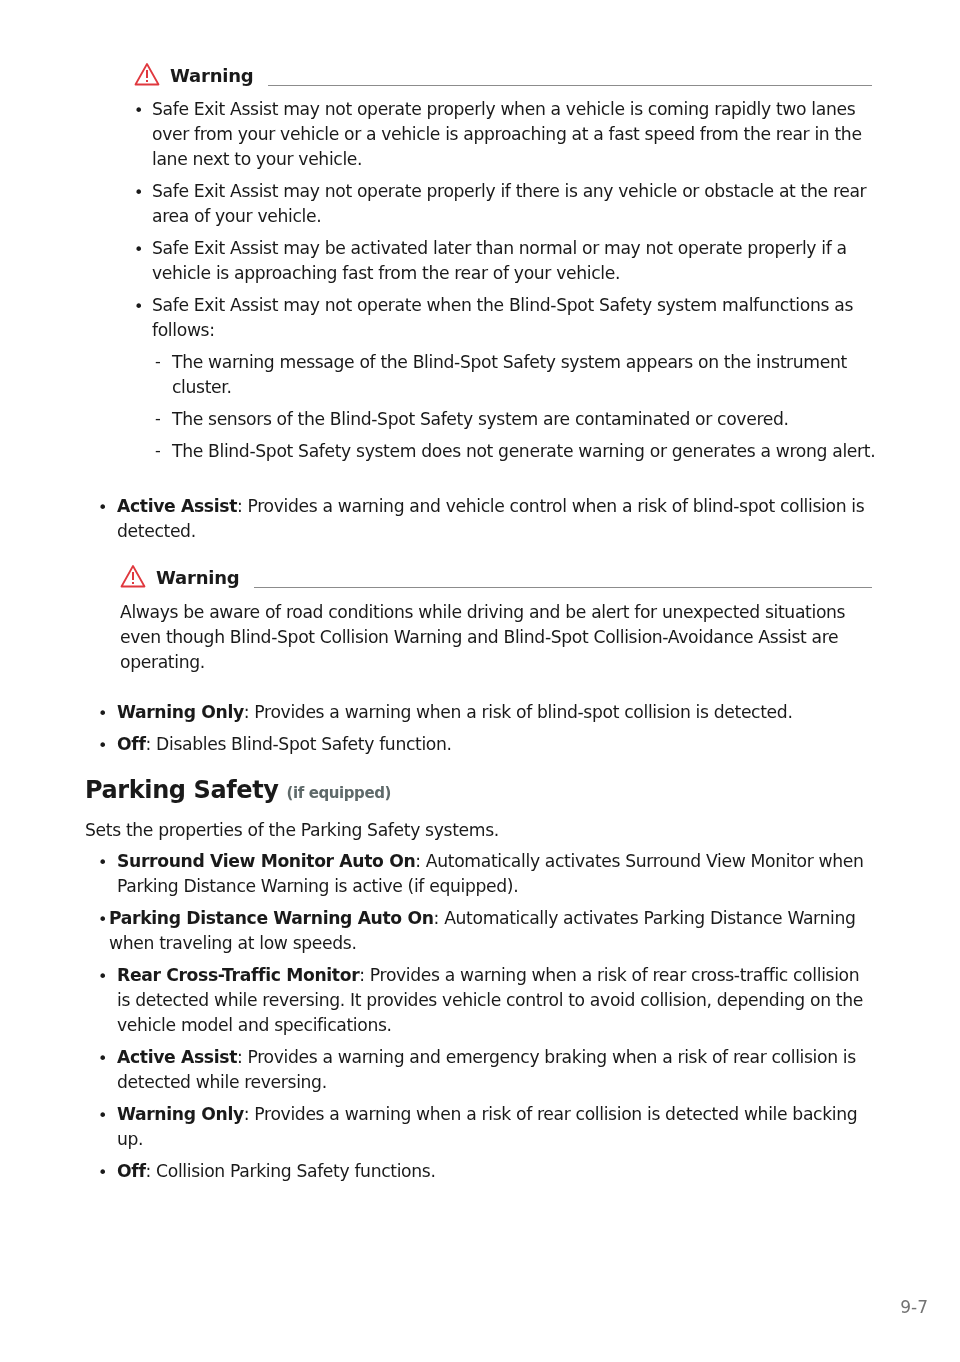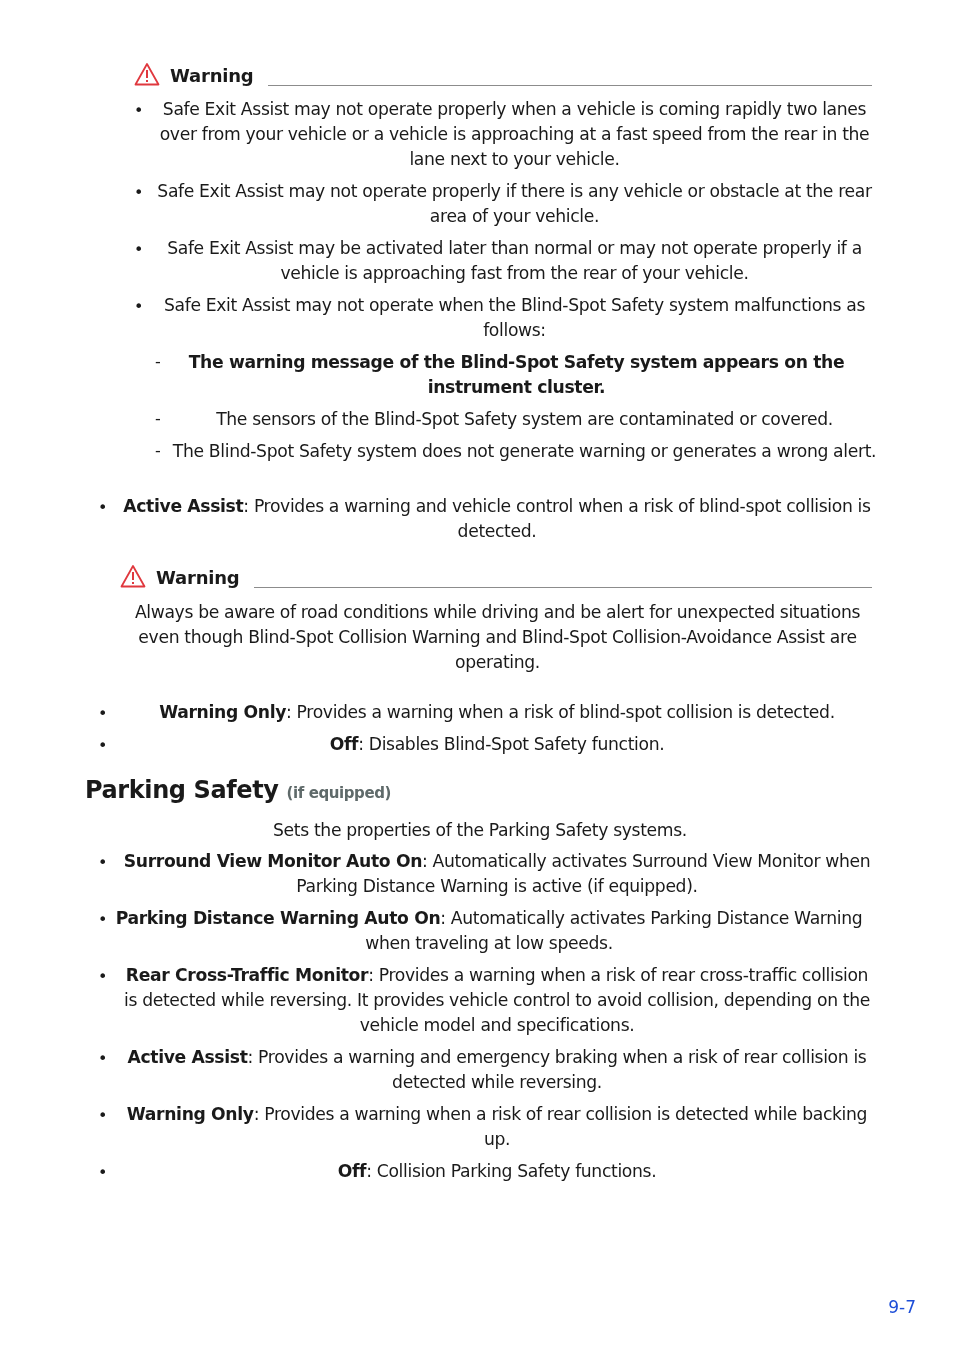--- a/index.html
+++ b/index.html
@@ -4,27 +4,27 @@
 <style>
   html, body { margin: 0; padding: 0; background: #ffffff; }
   body { width: 960px; height: 1362px; position: relative; overflow: hidden;
          font-family: "DejaVu Sans", "Liberation Sans", sans-serif; color: #1a1a1a; }
   .page { position: absolute; left: 0; top: 0; width: 960px; height: 1362px; }
   .warn-head { position: absolute; display: flex; align-items: flex-end; }
   .warn-head .tri { width: 26px; height: 24px; margin-right: 10px; }
   .warn-head .title { font-weight: bold; font-size: 18px; color: #1a1a1a; letter-spacing: -0.2px; }
   .warn-head .rule { flex: 1; height: 1px; background: #8c8c8c; margin-left: 14px; margin-top: 6px; }
   .txt { font-size: 17.2px; line-height: 25px; letter-spacing: -0.35px; }
-  .blk { position: absolute; text-align: center; }
+  .blk { position: absolute; }
   .bullet { position: absolute; font-size: 16px; line-height: 25px; }
   .dash { position: absolute; font-size: 16px; line-height: 25px; }
   b { font-weight: bold; }
   .h2 { position: absolute; left: 85px; top: 776px; font-size: 24px; font-weight: bold; letter-spacing: -0.4px; }
   .h2 .eq { font-size: 15px; color: #5f6a6a; font-weight: bold; }
-  .pagenum { position: absolute; right: 44px; top: 1297px; font-size: 17px; color: #1d4ed8; }
+  .pagenum { position: absolute; right: 32px; top: 1297px; font-size: 17px; color: #737373; }
   .wm { position: absolute; right: 46px; top: 1330px; font-family: "Liberation Sans", sans-serif; font-size: 22px; color: #8a8a8a; }
 </style>
 </head>
 <body>
 
 <div class="page">
 
   <div class="warn-head" style="left:134px; top:62px; width:738px;">
     <svg class="tri" viewBox="0 0 26 24">
       <path d="M13 2 L24.5 22.5 L1.5 22.5 Z" fill="none" stroke="#e0383e" stroke-width="1.8" stroke-linejoin="round"></path>
@@ -41,21 +41,21 @@
   <span class="bullet" style="left:134px; top:180px;">•</span>
   <div class="blk txt" style="left:152px; top:179px; width:725px;">Safe Exit Assist may not operate properly if there is any vehicle or obstacle at the rear area of your vehicle.</div>
 
   <span class="bullet" style="left:134px; top:237px;">•</span>
   <div class="blk txt" style="left:152px; top:236px; width:725px;">Safe Exit Assist may be activated later than normal or may not operate properly if a vehicle is approaching fast from the rear of your vehicle.</div>
 
   <span class="bullet" style="left:134px; top:294px;">•</span>
   <div class="blk txt" style="left:152px; top:293px; width:725px;">Safe Exit Assist may not operate when the Blind-Spot Safety system malfunctions as follows:</div>
 
   <span class="dash" style="left:155px; top:349px;">-</span>
-  <div class="blk txt" style="left:164px; top:350px; width:705px;font-weight:bold;">The warning message of the Blind-Spot Safety system appears on the instrument cluster.</div>
+  <div class="blk txt" style="left:172px; top:350px; width:705px;">The warning message of the Blind-Spot Safety system appears on the instrument cluster.</div>
 
   <span class="dash" style="left:155px; top:406px;">-</span>
   <div class="blk txt" style="left:172px; top:407px; width:705px;">The sensors of the Blind-Spot Safety system are contaminated or covered.</div>
 
   <span class="dash" style="left:155px; top:438px;">-</span>
   <div class="blk txt" style="left:172px; top:439px; width:705px;">The Blind-Spot Safety system does not generate warning or generates a wrong alert.</div>
 
   <span class="bullet" style="left:98px; top:495px;">•</span>
   <div class="blk txt" style="left:117px; top:494px; width:760px;">
     <b>Active Assist</b><span>: Provides a warning and vehicle control when a risk of blind-spot collision is detected.</span>

